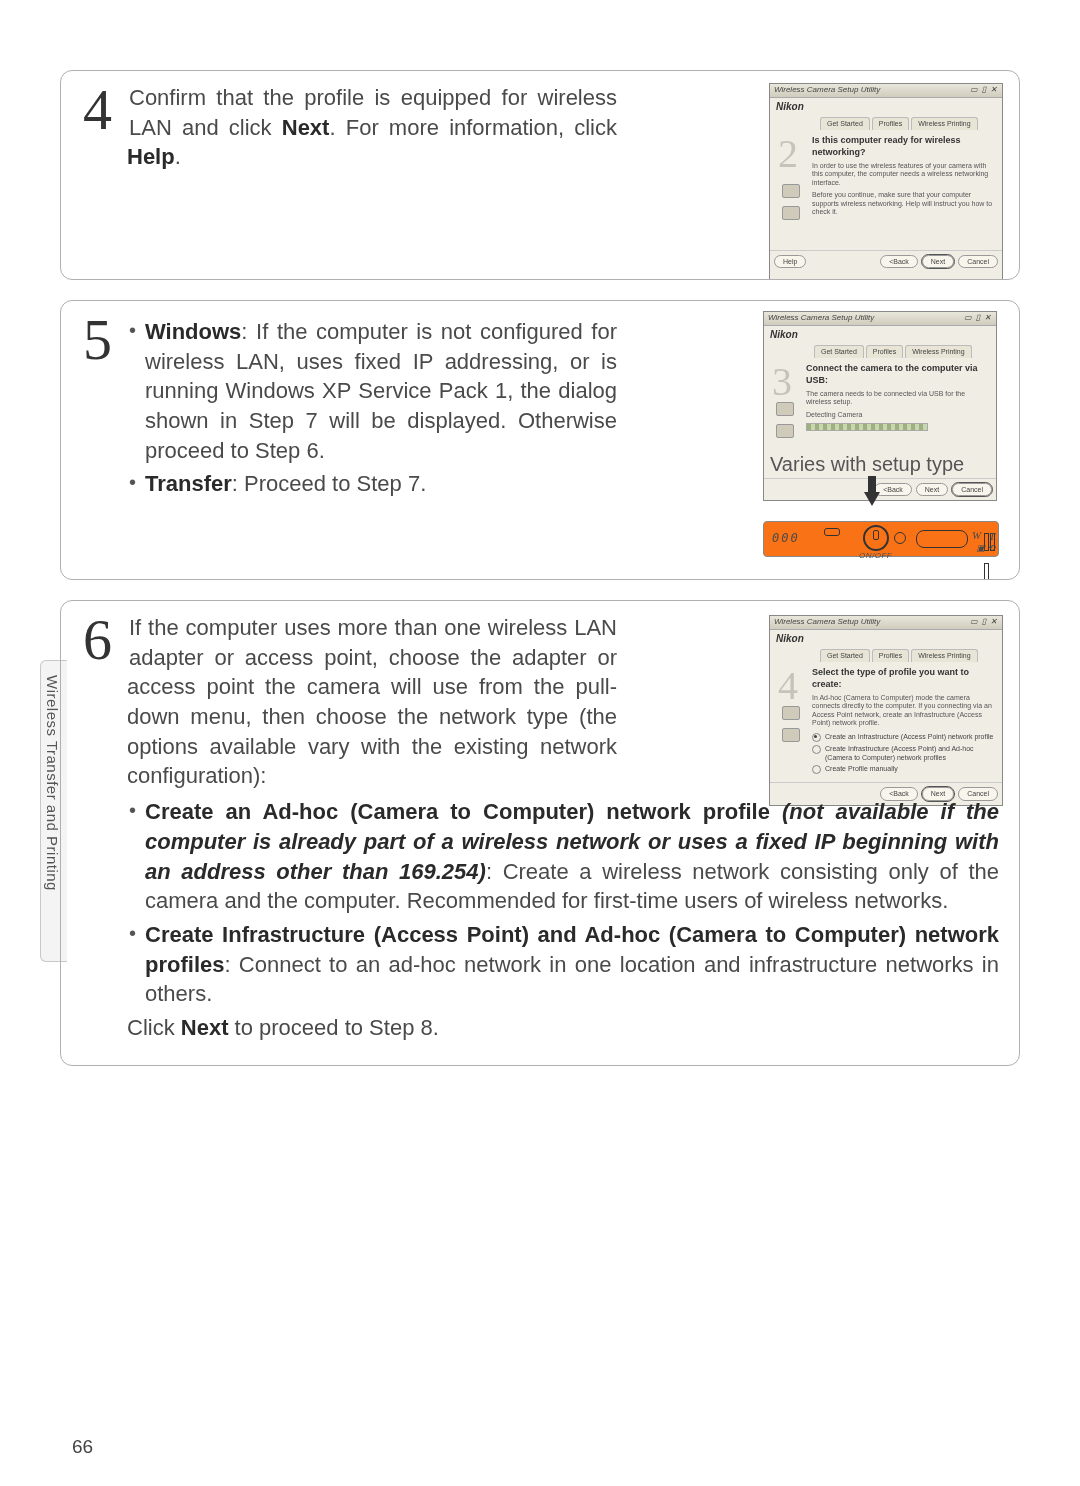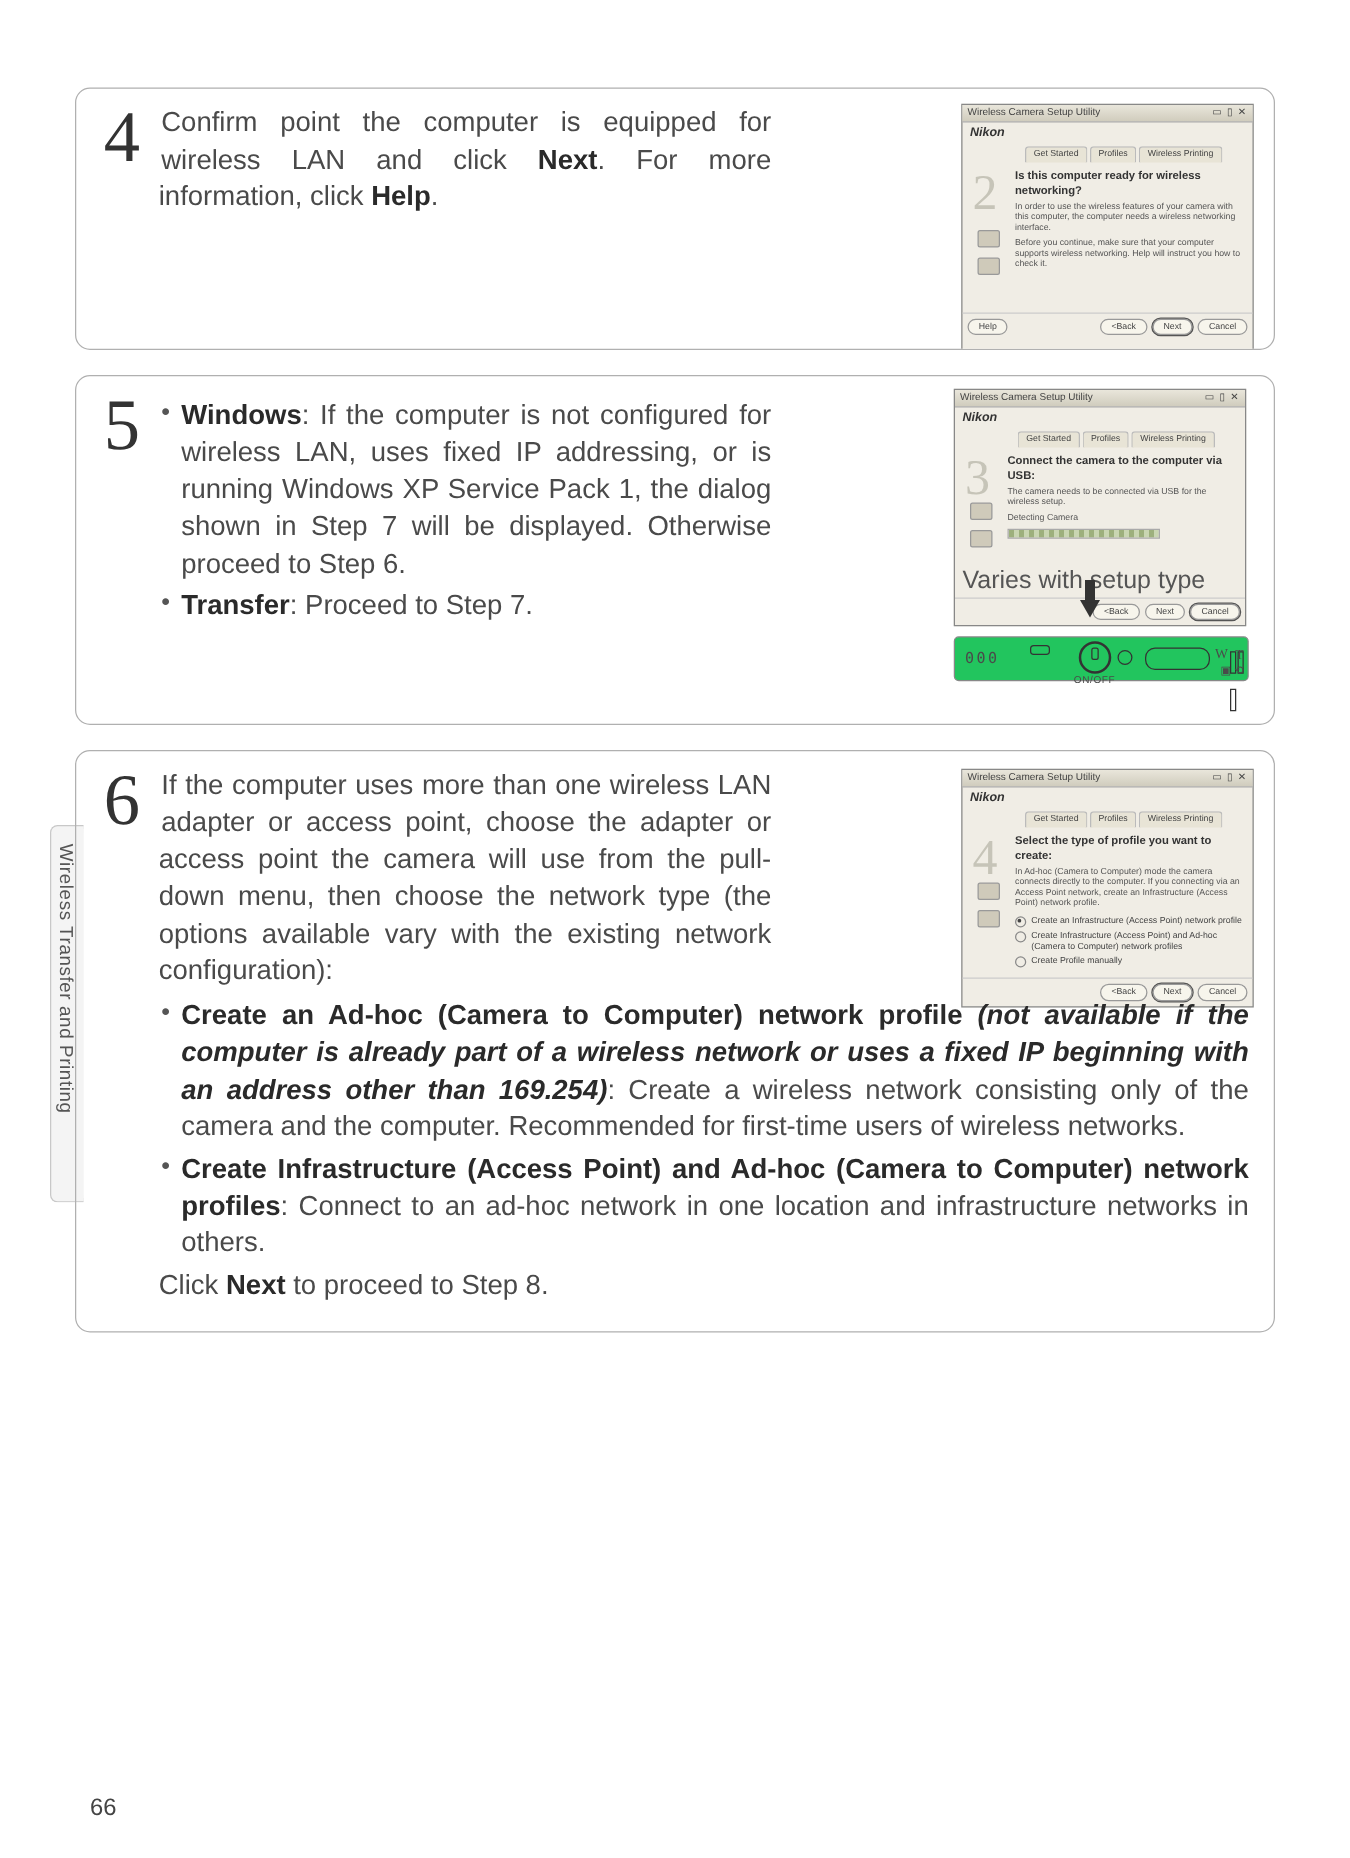--- a/index.html
+++ b/index.html
@@ -79,20 +79,21 @@
     box-sizing: border-box;
   }
   .shot-title {
     background: linear-gradient(#e9e6db, #d0ccbd);
     border-bottom: 1px solid #aaa;
     padding: 1px 4px;
     font-size: 8px;
     display: flex;
     justify-content: space-between;
     align-items: center;
+    font-style: italic;
   }
   .shot-min {
     font-size: 8px;
     letter-spacing: 1px;
   }
   .shot-logo {
     font-style: italic;
     font-weight: bold;
     font-size: 10px;
     padding: 2px 6px;
@@ -217,23 +218,24 @@
   .varies {
     font-size: 20px;
     color: #555;
     line-height: 1.2;
   }
   .camera-box {
     border: 1px solid #888;
     border-radius: 4px;
     width: 234px;
     height: 34px;
-    margin-top: 8px;
+    margin-top: 20px;
     position: relative;
-    background: #22c55e;
+    background: #f97316;
+    font-style: italic;
   }
   .camera-lcd {
     position: absolute;
     left: 8px; top: 8px;
     font-family: monospace;
     font-size: 12px;
     letter-spacing: 2px;
   }
   .camera-dash {
     position: absolute;
@@ -346,21 +348,21 @@
 <div class="page">
 
   <div class="side-tab">
     <span class="side-tab-label">Wireless Transfer and Printing</span>
   </div>
 
   <div class="step two-col" style="min-height:210px;">
     <div class="step-num">4</div>
     <div class="step-body justify">
       <p>
-        <span>Confirm point the computer is equipped for wireless LAN and click </span><b>Next</b><span>. For more information, click </span><b>Help</b><span>.</span>
+        <span>Confirm that the profile is equipped for wireless LAN and click </span><b>Next</b><span>. For more information, click </span><b>Help</b><span>.</span>
       </p>
     </div>
 
     <div class="screenshot" style="height:198px;">
       <div class="shot-title">
         <span>Wireless Camera Setup Utility</span>
         <span class="shot-min">▭ ▯ ✕</span>
       </div>
       <div class="shot-logo">Nikon</div>
       <div class="shot-tabs">

